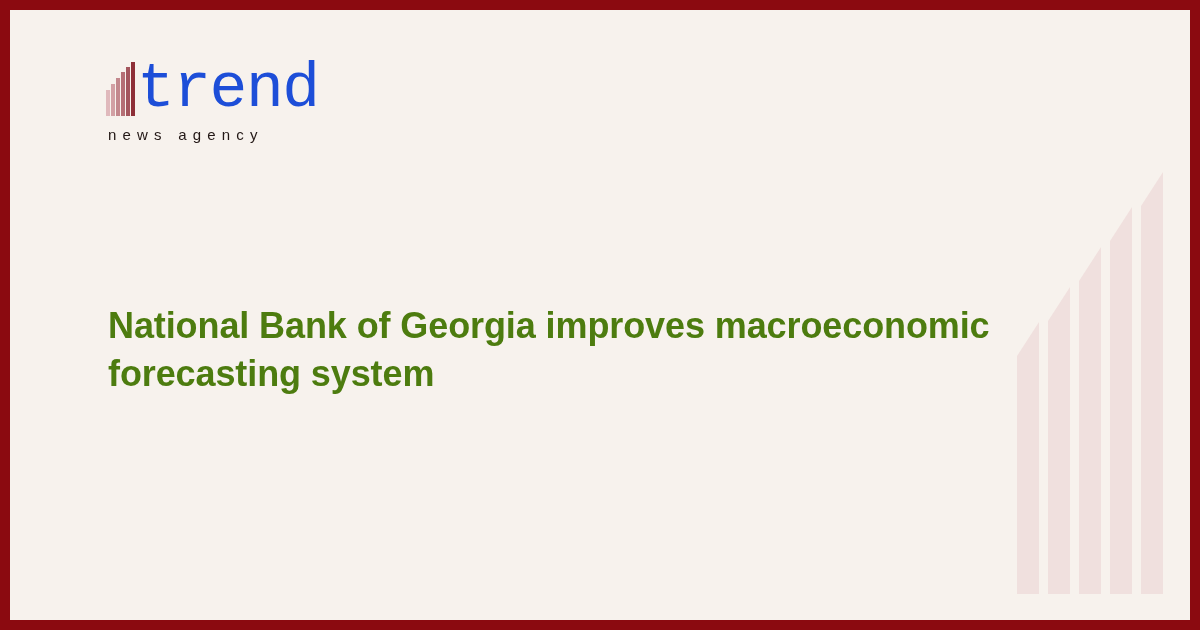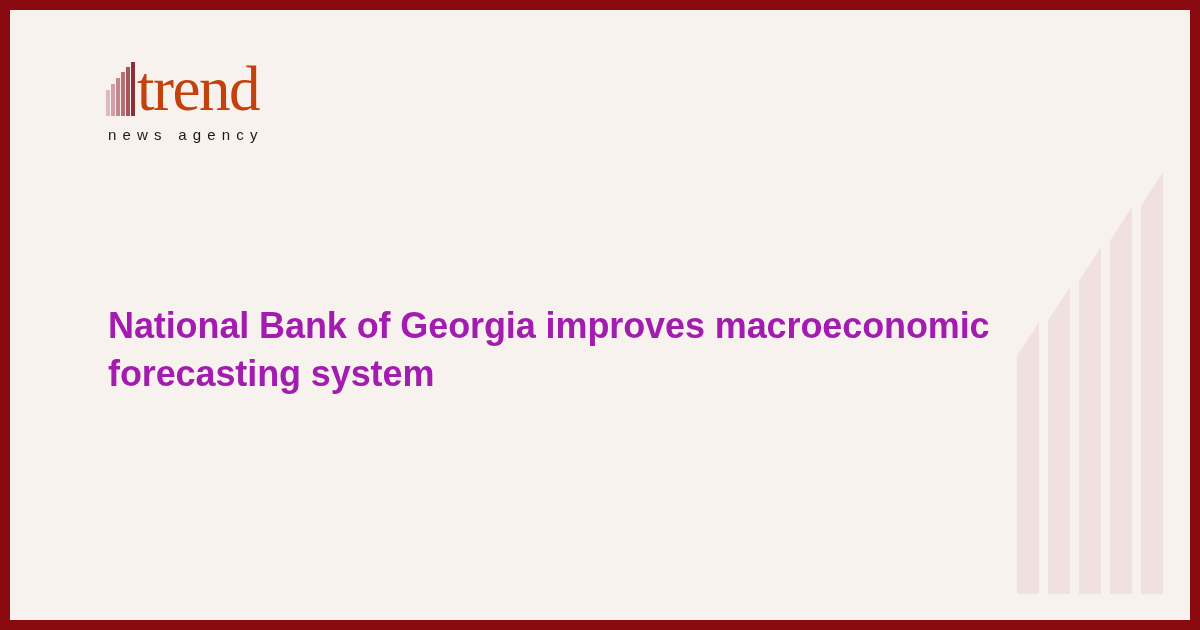--- a/index.html
+++ b/index.html
@@ -78,25 +78,25 @@
     background: #A8262C;
   }
   .lb.l1 { height: 26px; background: #E0B9BC; }
   .lb.l2 { height: 32px; background: #D2A0A4; }
   .lb.l3 { height: 38px; background: #C3888D; }
   .lb.l4 { height: 44px; background: #B56F75; }
   .lb.l5 { height: 49px; background: #A4565D; }
   .lb.l6 { height: 54px; background: #8E2F37; }
 
   .logo-word {
-    font-family: Liberation Serif, serif;
+    font-family: Liberation Mono, monospace;
     font-size: 63px;
     line-height: 0.82;
     font-weight: 400;
-    color: #c2410c;
+    color: #1d4ed8;
     letter-spacing: -1.5px;
   }
   .logo-sub {
     margin-top: 10px;
     margin-left: 2px;
     font-family: "Liberation Sans", sans-serif;
     font-size: 15px;
     font-weight: 400;
     color: #231816;
     letter-spacing: 6.2px;
@@ -105,21 +105,21 @@
   
   .headline {
     position: absolute;
     left: 98px;
     top: 268px;
     width: 935px;
     font-family: "Liberation Sans", sans-serif;
     font-size: 36px;
     font-weight: bold;
     line-height: 1.33;
-    color: #a21caf;
+    color: #4d7c0f;
     letter-spacing: -0.1px;
   }
 </style>
 </head>
 <body>
 
 <div class="card">
 
   <div class="watermark">
     <div class="wm-bar b1"></div>

